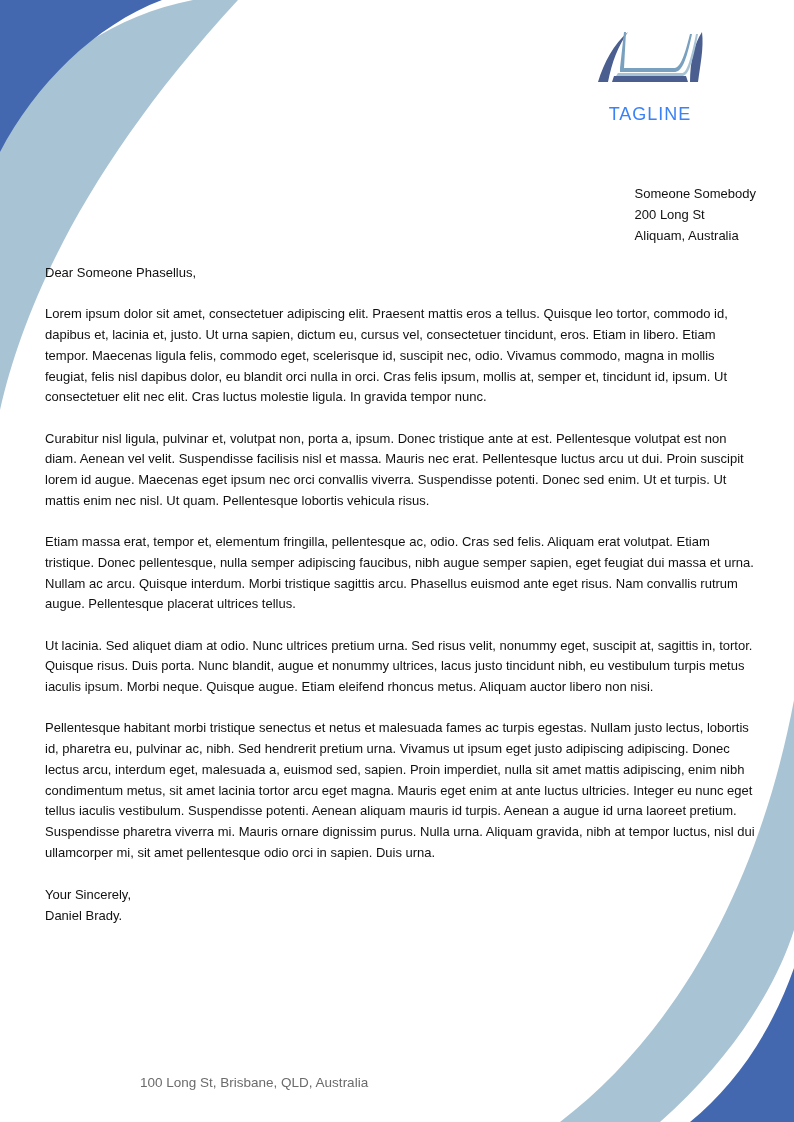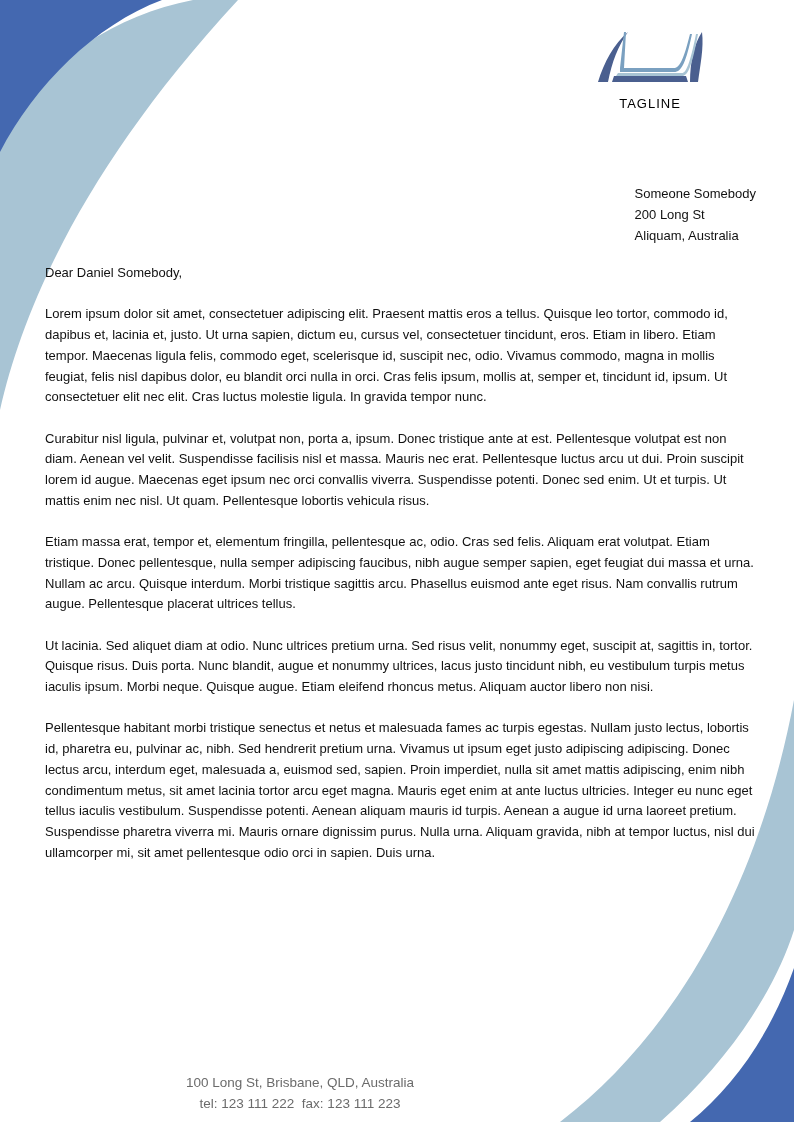--- a/index.html
+++ b/index.html
@@ -11,35 +11,35 @@
     }
     .deco { position: absolute; left: 0; top: 0; width: 794px; height: 1122px; pointer-events: none; }
     .logo { position: absolute; left: 530px; top: 28px; width: 240px; text-align: center; }
     .logo svg { display: block; margin: 0 auto; }
     .logo-name {
       font-family: "DejaVu Sans", sans-serif; font-weight: bold;
       font-size: 21px; letter-spacing: -0.5px; color: #4a5f8f; line-height: 22px;
       margin-top: 2px;
     }
     .logo-tagline {
-      font-family: "Liberation Sans", sans-serif; font-size: 13px; letter-spacing: 1px;
-      color: #000000; margin-top: 10px;
+      font-family: "Liberation Sans", sans-serif; font-size: 18px; letter-spacing: 1px;
+      color: #3b82f6; margin-top: 18px;
     }
     .recipient {
       position: absolute; right: 38px; top: 183px; 
       font-size: 13px; line-height: 21px;
     }
     .letter {
       position: absolute; left: 45px; top: 263px; width: 712px;
       font-size: 13px; line-height: 20.7px;
     }
     .letter p { margin: 0 0 20.7px 0; }
     .signoff div { line-height: 21px; }
     .footer {
-      position: absolute; left: 140px; top: 1072px; width: 320px; text-align: center;
+      position: absolute; left: 140px; top: 1072px; width: 320px; 
       font-size: 13.5px; line-height: 21px; color: #6b6b6b;
     }
   </style>
 </head>
 <body>
 
 <svg class="deco" viewBox="0 0 794 1122" xmlns="http://www.w3.org/2000/svg">
 
   <path d="M0,180 C40,100 130,35 238,0 L190,0 C110,20 40,75 0,130 Z" fill="#ffffff"></path>
   <path d="M0,178 C60,90 150,25 238,0 L160,0 C95,22 35,80 0,140 Z" fill="#ffffff"></path>
@@ -63,24 +63,27 @@
   <div class="logo-tagline">TAGLINE</div>
 </div>
 
 <div class="recipient">
   <div>Someone Somebody</div>
   <div>200 Long St</div>
   <div>Aliquam, Australia</div>
 </div>
 
 <div class="letter">
-  <p>Dear Daniel Somebody,</p>
+  <p>Dear Someone Phasellus,</p>
   <p>Lorem ipsum dolor sit amet, consectetuer adipiscing elit. Praesent mattis eros a tellus. Quisque leo tortor, commodo id, dapibus et, lacinia et, justo. Ut urna sapien, dictum eu, cursus vel, consectetuer tincidunt, eros. Etiam in libero. Etiam tempor. Maecenas ligula felis, commodo eget, scelerisque id, suscipit nec, odio. Vivamus commodo, magna in mollis feugiat, felis nisl dapibus dolor, eu blandit orci nulla in orci. Cras felis ipsum, mollis at, semper et, tincidunt id, ipsum. Ut consectetuer elit nec elit. Cras luctus molestie ligula. In gravida tempor nunc.</p>
   <p>Curabitur nisl ligula, pulvinar et, volutpat non, porta a, ipsum. Donec tristique ante at est. Pellentesque volutpat est non diam. Aenean vel velit. Suspendisse facilisis nisl et massa. Mauris nec erat. Pellentesque luctus arcu ut dui. Proin suscipit lorem id augue. Maecenas eget ipsum nec orci convallis viverra. Suspendisse potenti. Donec sed enim. Ut et turpis. Ut mattis enim nec nisl. Ut quam. Pellentesque lobortis vehicula risus.</p>
   <p>Etiam massa erat, tempor et, elementum fringilla, pellentesque ac, odio. Cras sed felis. Aliquam erat volutpat. Etiam tristique. Donec pellentesque, nulla semper adipiscing faucibus, nibh augue semper sapien, eget feugiat dui massa et urna. Nullam ac arcu. Quisque interdum. Morbi tristique sagittis arcu. Phasellus euismod ante eget risus. Nam convallis rutrum augue. Pellentesque placerat ultrices tellus.</p>
   <p>Ut lacinia. Sed aliquet diam at odio. Nunc ultrices pretium urna. Sed risus velit, nonummy eget, suscipit at, sagittis in, tortor. Quisque risus. Duis porta. Nunc blandit, augue et nonummy ultrices, lacus justo tincidunt nibh, eu vestibulum turpis metus iaculis ipsum. Morbi neque. Quisque augue. Etiam eleifend rhoncus metus. Aliquam auctor libero non nisi.</p>
   <p>Pellentesque habitant morbi tristique senectus et netus et malesuada fames ac turpis egestas. Nullam justo lectus, lobortis id, pharetra eu, pulvinar ac, nibh. Sed hendrerit pretium urna. Vivamus ut ipsum eget justo adipiscing adipiscing. Donec lectus arcu, interdum eget, malesuada a, euismod sed, sapien. Proin imperdiet, nulla sit amet mattis adipiscing, enim nibh condimentum metus, sit amet lacinia tortor arcu eget magna. Mauris eget enim at ante luctus ultricies. Integer eu nunc eget tellus iaculis vestibulum. Suspendisse potenti. Aenean aliquam mauris id turpis. Aenean a augue id urna laoreet pretium. Suspendisse pharetra viverra mi. Mauris ornare dignissim purus. Nulla urna. Aliquam gravida, nibh at tempor luctus, nisl dui ullamcorper mi, sit amet pellentesque odio orci in sapien. Duis urna.</p>
+  <div class="signoff">
+    <div>Your Sincerely,</div>
+    <div>Daniel Brady.</div>
+  </div>
 </div>
 
 <div class="footer">
   <div>100 Long St, Brisbane, QLD, Australia</div>
-  <div style="white-space: pre;">tel: 123 111 222  fax: 123 111 223</div>
 </div>
 
 </body></html>

